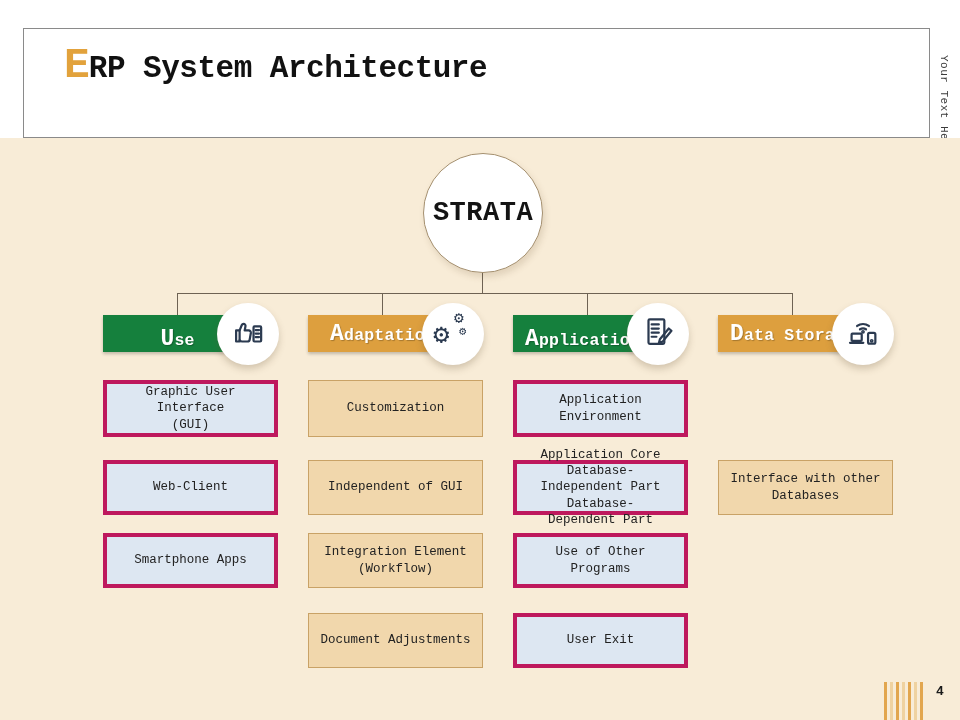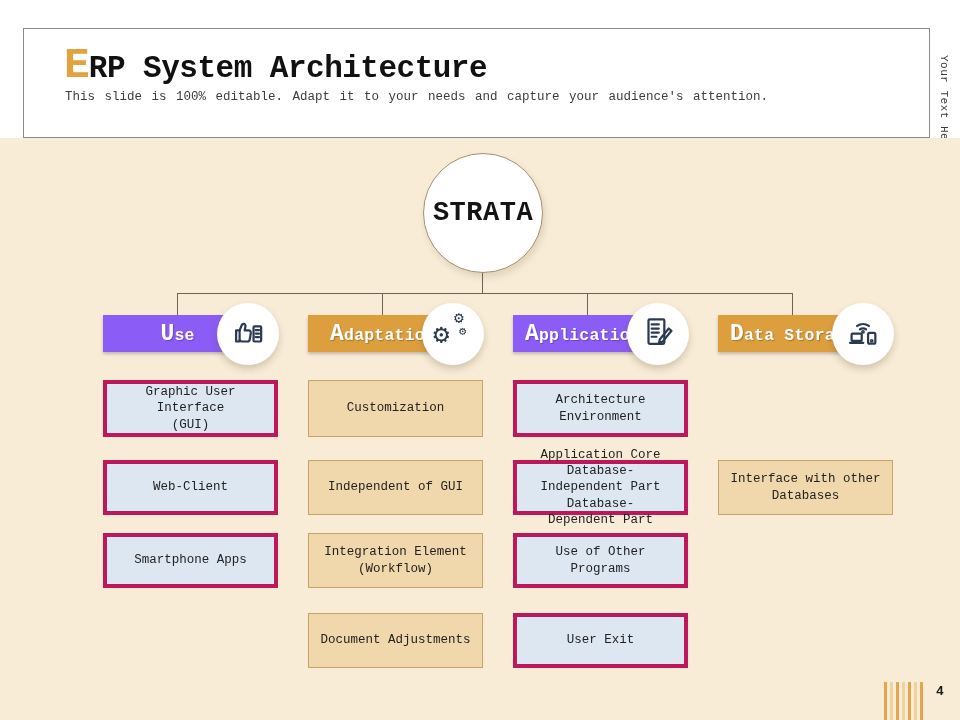--- a/index.html
+++ b/index.html
@@ -33,21 +33,21 @@
   }
   .root-circle span{font-size:27px;font-weight:700;color:#141414;letter-spacing:0.5px;}
   
   .conn{position:absolute;background:#6E6253;}
   
   .bar{
     position:absolute;top:177px;height:37px;width:149px;
     display:flex;align-items:center;justify-content:center;
     box-shadow:0 2px 3px rgba(0,0,0,0.22);
   }
-  .bar.navy{background:#8b5cf6;}
+  .bar.navy{background:#15803d;align-items:flex-end;}
   .bar.orange{background:#DD9F3E;}
   .bar-label{
     display:block;color:#ffffff;font-weight:700;font-size:16.5px;letter-spacing:0.2px;
     text-shadow:1px 1px 1px rgba(0,0,0,0.25);
   }
   .bar-label::first-letter{font-size:23px;}
   .icon-circle{
     position:absolute;top:165px;width:62px;height:62px;border-radius:50%;
     background:#ffffff;box-shadow:0 4px 7px rgba(100,80,50,0.25);
     display:flex;align-items:center;justify-content:center;
@@ -77,21 +77,20 @@
 </style>
 </head>
 <body>
 
 <div class="slide">
 
   <div class="header-box"></div>
   <div class="title">
     <span class="cap">E</span><span class="rest">RP System Architecture</span>
   </div>
-  <div class="subtitle">This slide is 100% editable. Adapt it to your needs and capture your audience's attention.</div>
   <div class="side-note">Your Text Here</div>
 
   <div class="canvas">
 
     <div class="conn" style="left:482px;top:133px;width:1px;height:22px;"></div>
     <div class="conn" style="left:177px;top:155px;width:616px;height:1px;"></div>
     <div class="conn" style="left:177px;top:155px;width:1px;height:22px;"></div>
     <div class="conn" style="left:382px;top:155px;width:1px;height:22px;"></div>
     <div class="conn" style="left:587px;top:155px;width:1px;height:22px;"></div>
     <div class="conn" style="left:792px;top:155px;width:1px;height:22px;"></div>
@@ -159,21 +158,21 @@
 (GUI)</div>
     <div class="box light c1 r3">Smartphone Apps</div>
     <div class="box light c1 r2">Web-Client</div>
 
     <div class="box tan c2 r1">Customization</div>
     <div class="box tan c2 r2">Independent of GUI</div>
     <div class="box tan c2 r3">Integration Element
 (Workflow)</div>
     <div class="box tan c2 r4">Document Adjustments</div>
 
-    <div class="box light c3 r1">Architecture
+    <div class="box light c3 r1">Application
 Environment</div>
     <div class="box light c3 r2">Application Core Database-
 Independent Part Database-
 Dependent Part</div>
     <div class="box light c3 r3">Use of Other
 Programs</div>
     <div class="box light c3 r4">User Exit</div>
 
     <div class="box tan c4 r2">Interface with other
 Databases</div>

